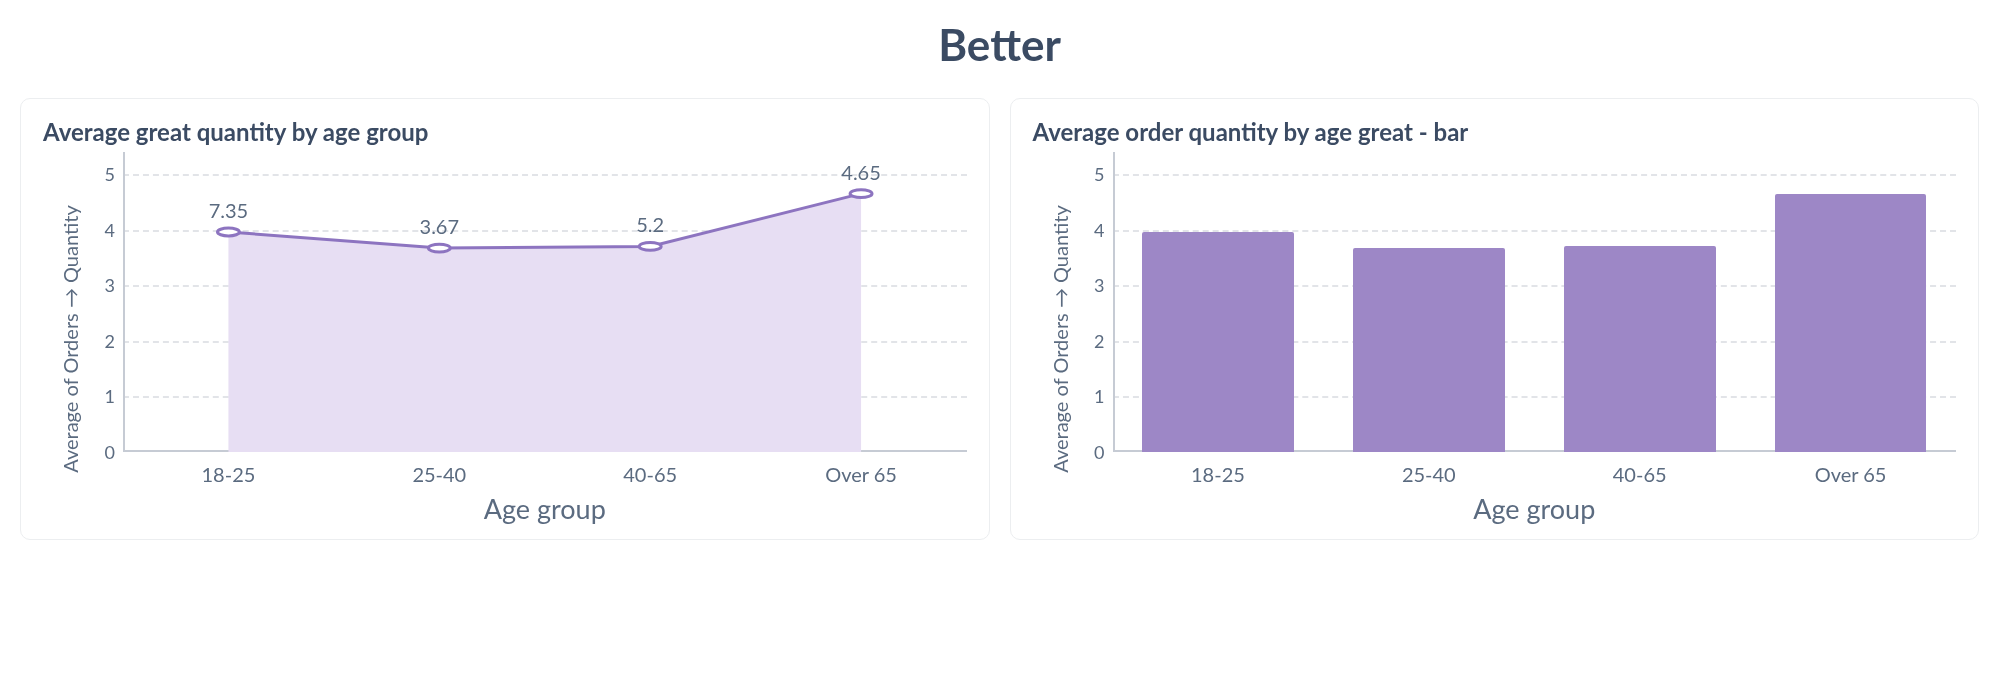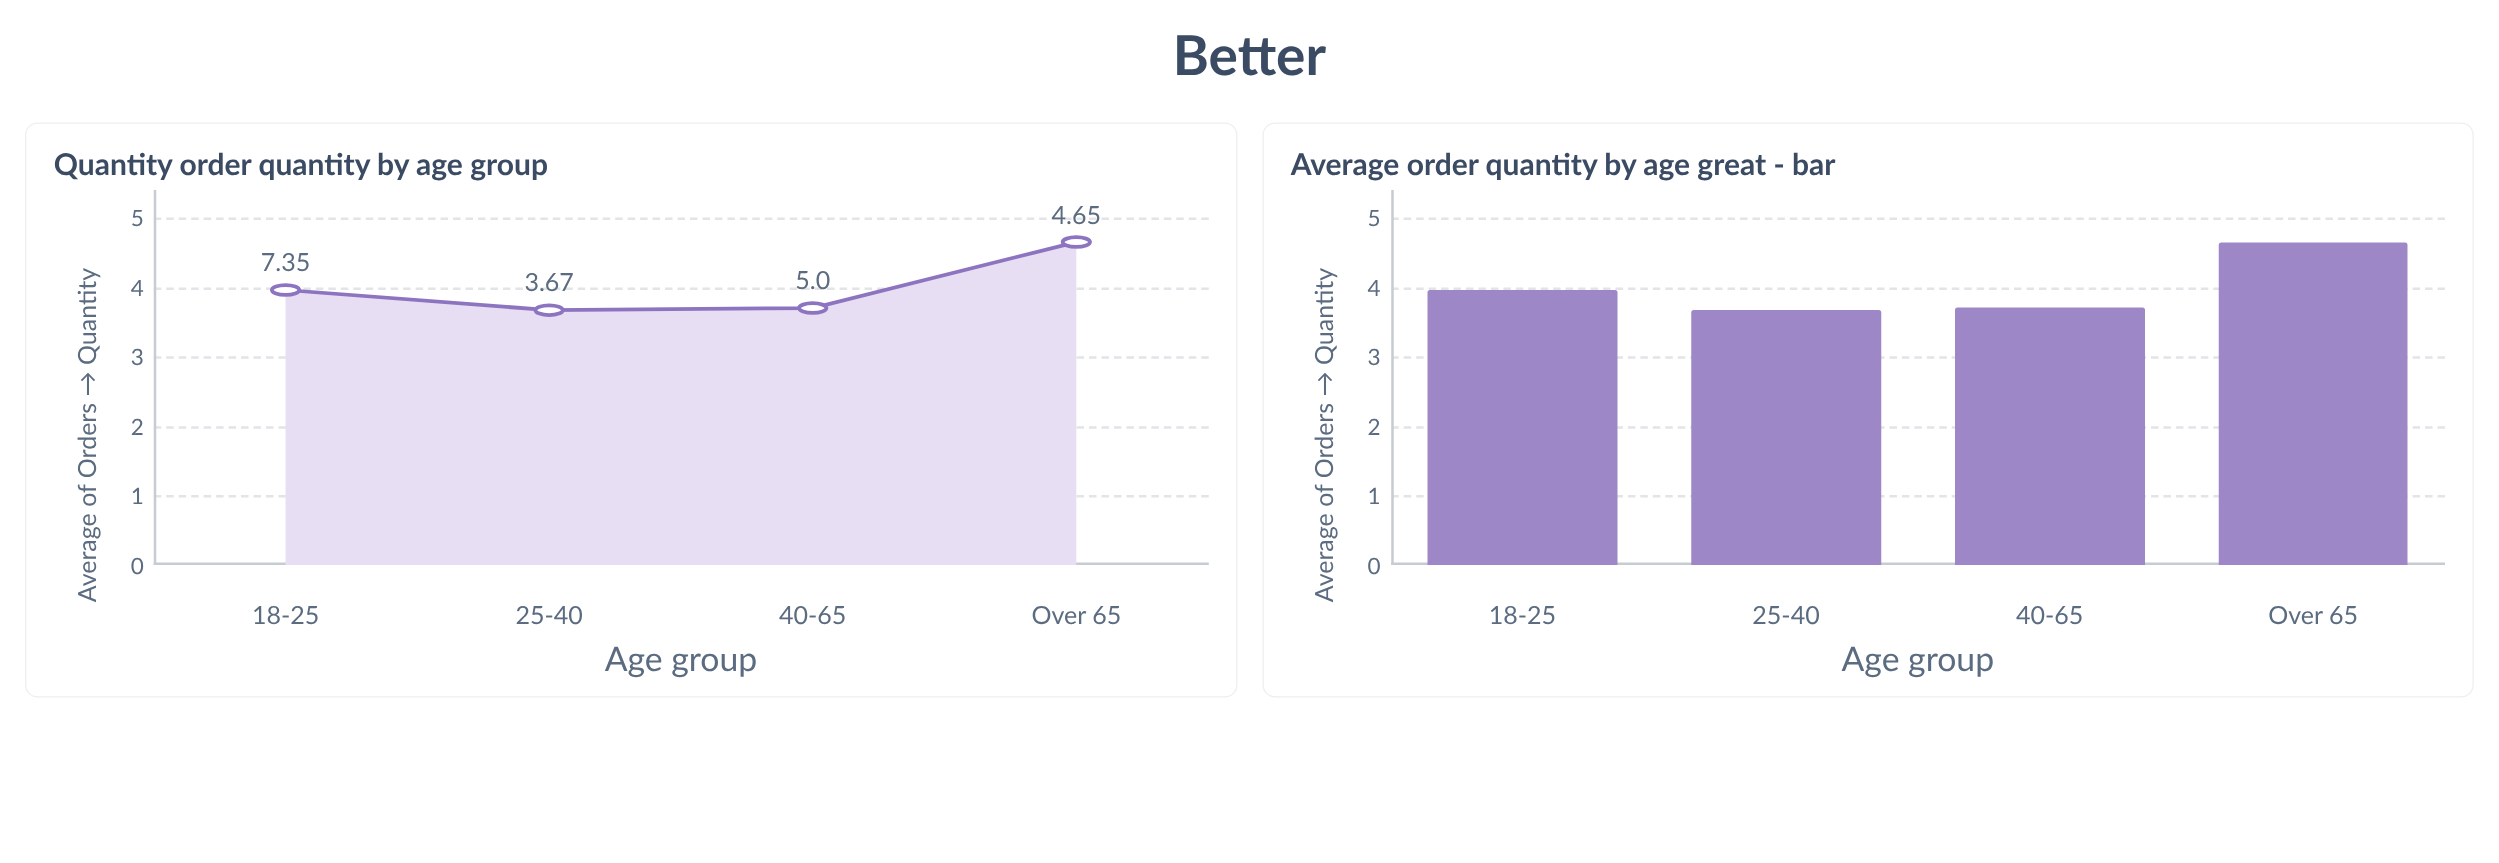--- a/index.html
+++ b/index.html
@@ -110,21 +110,21 @@
   }
   .xticks-row {
     display: flex;
     margin-left: 46px;
   }
   .xticks-row .xt {
     flex: 1;
     text-align: center;
     font-size: 20px;
     color: #5b6b80;
-    padding-top: 28px;
+    padding-top: 10px;
   }
   .xlabel {
     text-align: center;
     font-size: 27px;
     color: #5b6b80;
     margin-top: 6px;
     margin-left: 46px;
   }
   
   svg.areasvg {
@@ -168,21 +168,21 @@
 <div class="page">
   <div class="headers">
     <div>
       <h1 class="section-title">Better</h1>
     </div>
   </div>
 
   <div class="panels">
 
     <div class="panel">
-      <div class="panel-title">Quantity order quantity by age group</div>
+      <div class="panel-title">Average great quantity by age group</div>
       <div class="chart-wrap">
         <div class="ylabel-col">
           <div class="ylabel">Average of Orders → Quantity</div>
         </div>
         <div class="plot-col">
           <div class="plot-top">
             <div class="yticks" id="yticks-0">
                 <div class="tick" style="bottom: 0%;">0</div>
                 <div class="tick" style="bottom: 18.5185%;">1</div>
                 <div class="tick" style="bottom: 37.037%;">2</div>
@@ -201,21 +201,21 @@
               <svg class="areasvg" id="svg-0" preserveAspectRatio="none" viewBox="0 0 100 100">
                   <polygon points="12.5,100 12.5,26.66666666666667 37.5,32.03703703703704 62.5,31.481481481481488 87.5,13.888888888888884 87.5,100" fill="#e7def3" stroke="none"></polygon>
                   <polyline points="12.5,26.66666666666667 37.5,32.03703703703704 62.5,31.481481481481488 87.5,13.888888888888884" fill="none" stroke="#8d74c0" stroke-width="1" vector-effect="non-scaling-stroke" style="stroke-width: 3px;"></polyline>
                   <circle cx="12.5" cy="26.66666666666667" r="1.3" fill="#ffffff" stroke="#8d74c0" vector-effect="non-scaling-stroke" style="stroke-width: 3px;"></circle>
                   <circle cx="37.5" cy="32.03703703703704" r="1.3" fill="#ffffff" stroke="#8d74c0" vector-effect="non-scaling-stroke" style="stroke-width: 3px;"></circle>
                   <circle cx="62.5" cy="31.481481481481488" r="1.3" fill="#ffffff" stroke="#8d74c0" vector-effect="non-scaling-stroke" style="stroke-width: 3px;"></circle>
                   <circle cx="87.5" cy="13.888888888888884" r="1.3" fill="#ffffff" stroke="#8d74c0" vector-effect="non-scaling-stroke" style="stroke-width: 3px;"></circle>
                 </svg>
             <div class="point-label" style="left: 12.5%; top: calc(26.6667% - 10px);">7.35</div>
                 <div class="point-label" style="left: 37.5%; top: calc(32.037% - 10px);">3.67</div>
-                <div class="point-label" style="left: 62.5%; top: calc(31.4815% - 10px);">5.0</div>
+                <div class="point-label" style="left: 62.5%; top: calc(31.4815% - 10px);">5.2</div>
                 <div class="point-label" style="left: 87.5%; top: calc(13.8889% - 10px);">4.65</div>
               </div>
           </div>
           <div class="xticks-row" id="xticks-0">
               <div class="xt">18-25</div>
               <div class="xt">25-40</div>
               <div class="xt">40-65</div>
               <div class="xt">Over 65</div>
             </div>
           <div class="xlabel">Age group</div>

